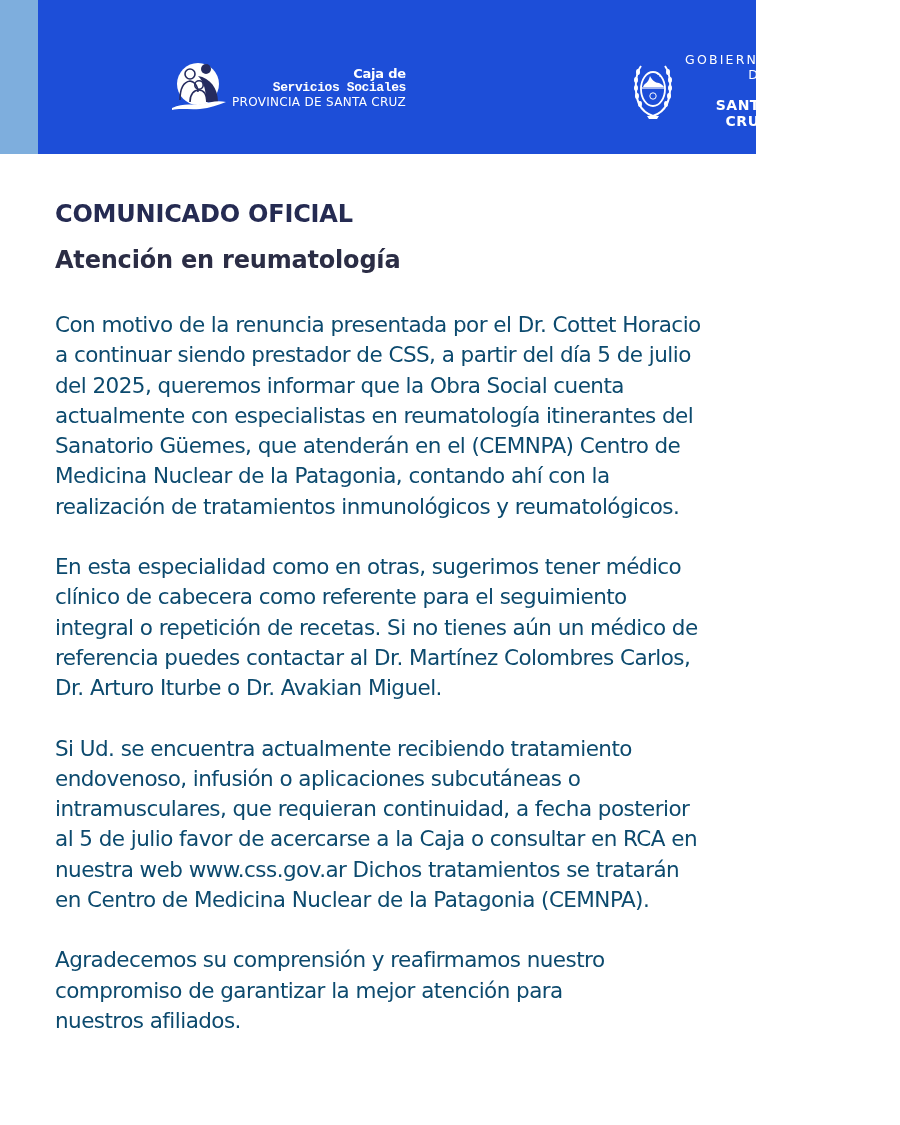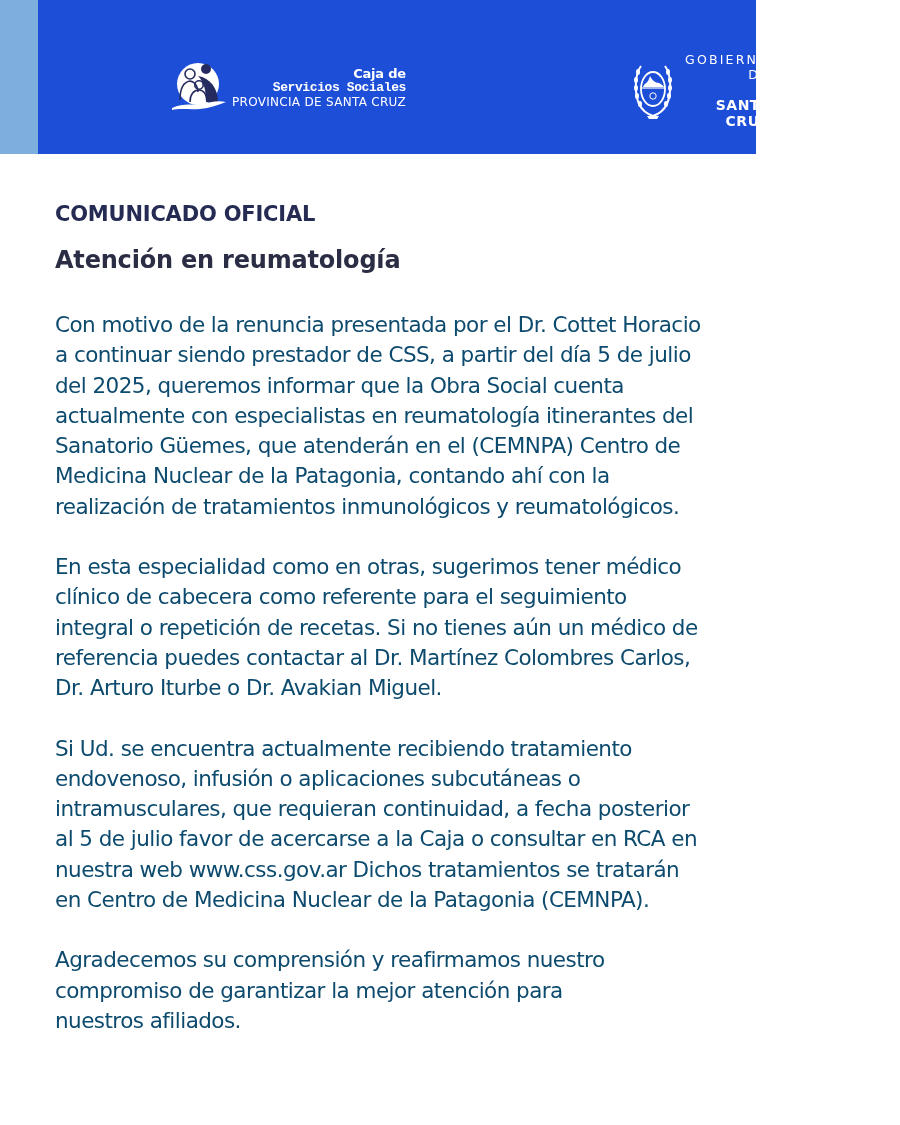--- a/index.html
+++ b/index.html
@@ -84,21 +84,21 @@
     }
     .content {
       position: absolute;
       left: 55px;
       top: 198px;
       width: 800px;
       color: #2b2d45;
     }
     .kicker {
       font-weight: bold;
-      font-size: 21px;
+      font-size: 24px;
       color: #252b52;
       letter-spacing: -0.2px;
       margin: 0;
       line-height: 32px;
     }
     .subtitle {
       font-size: 24px;
       color: #2b2d45;
       margin: 14px 0 12px 0;
       line-height: 32px;

